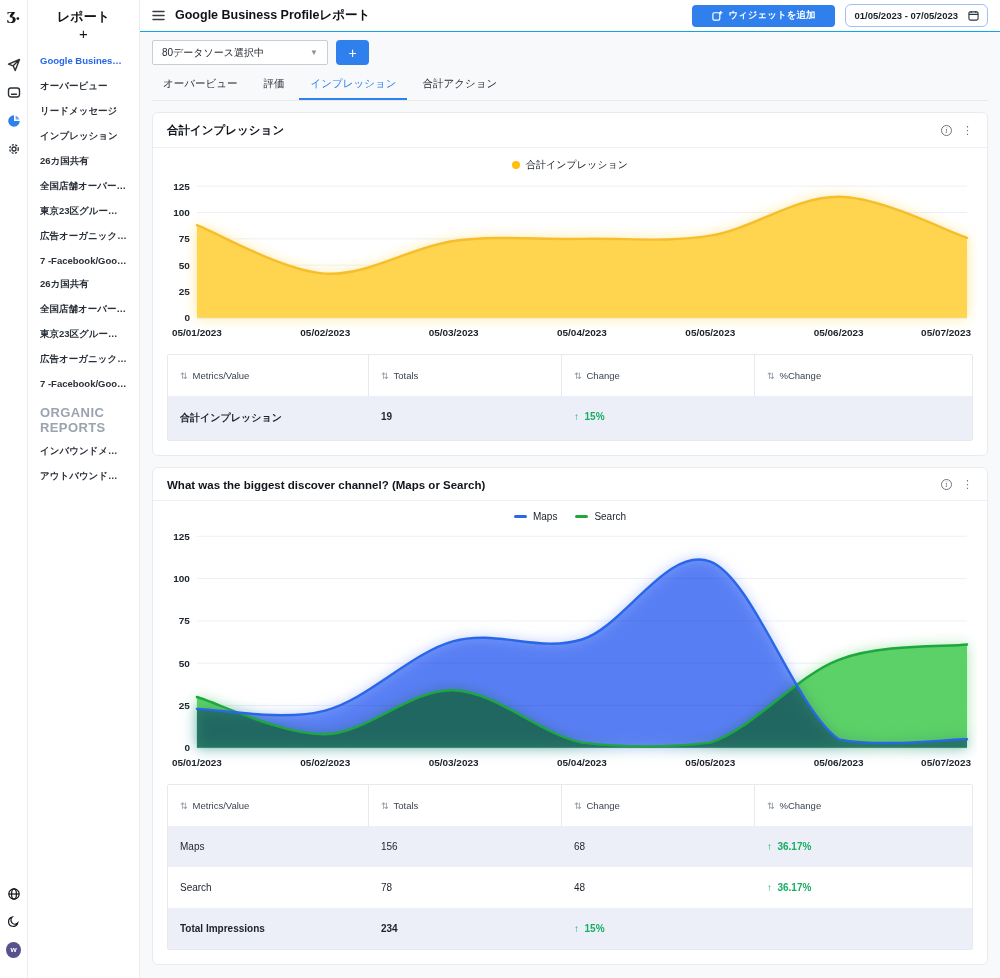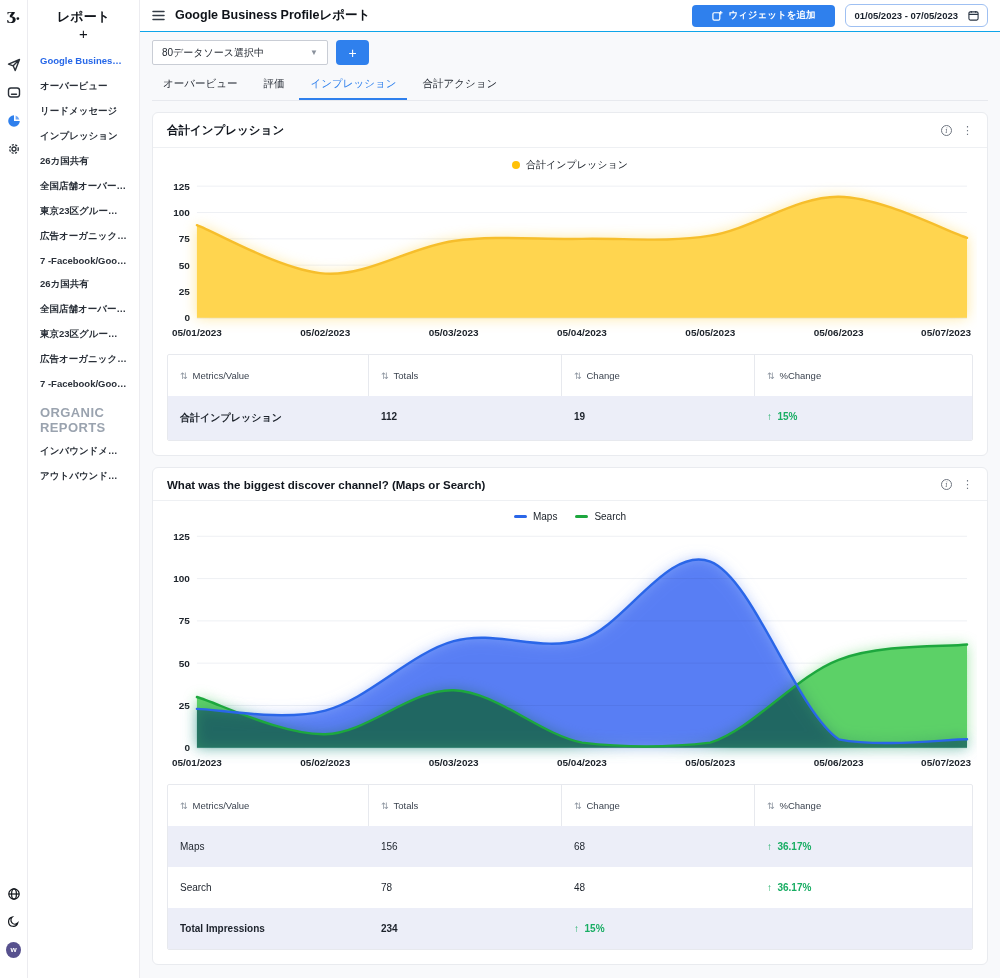--- a/index.html
+++ b/index.html
@@ -266,21 +266,20 @@
                 <span class="sort">⇅</span>
                 <span>Change</span>
               </div>
               <div class="th">
                 <span class="sort">⇅</span>
                 <span>%Change</span>
               </div>
             </div>
             <div class="drow hl">
               <div class="td bold">合計インプレッション</div>
-              <div class="td bold">112</div>
               <div class="td bold">19</div>
               <div class="td pct"><span class="up">↑&nbsp; 15%</span></div>
             </div>
           </div>
       </div>
 
       <div class="card">
         <div class="card-head">
           <span class="card-title">What was the biggest discover channel? (Maps or Search)</span>
           <span class="card-acts">

